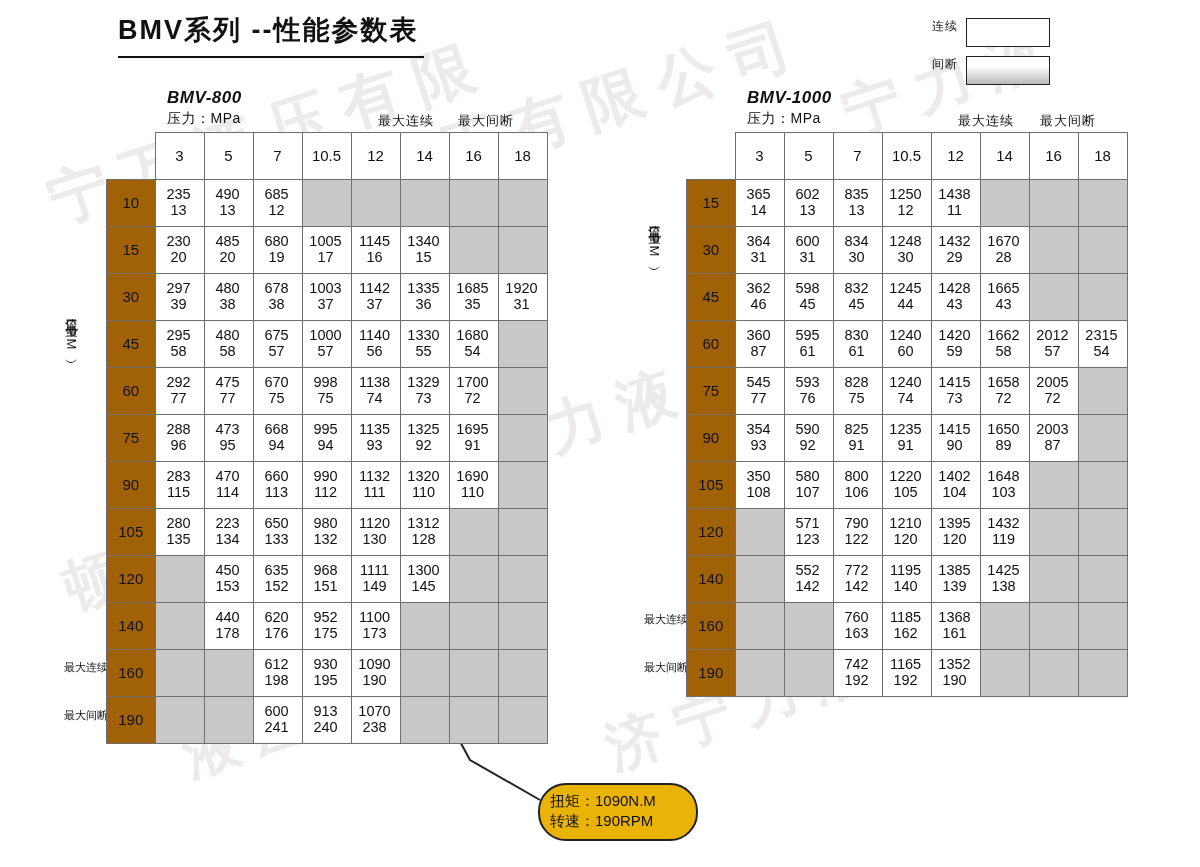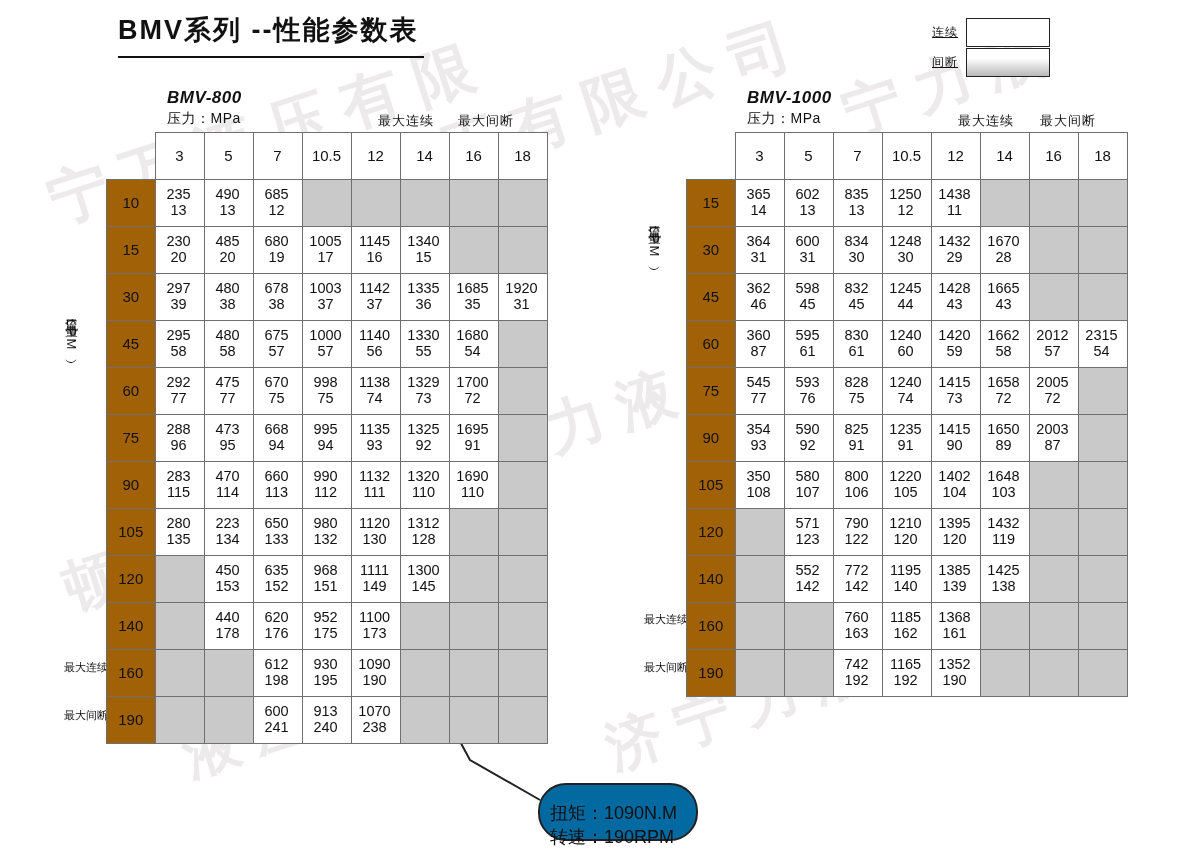--- a/index.html
+++ b/index.html
@@ -29,21 +29,21 @@
     font-size:27px;letter-spacing:2px;font-weight:bold;
     color:#111;
     font-family:"Liberation Sans", sans-serif;
   }
   .title-rule{
     position:absolute;left:118px;top:56px;width:306px;height:2px;background:#111;
   }
 
   
   .legend{position:absolute;right:150px;top:18px;}
-  .legend-row{display:flex;align-items:center;margin-bottom:1px;text-decoration:underline;}
+  .legend-row{display:flex;align-items:flex-start;margin-bottom:9px;}
   .legend-label{font-size:12px;width:32px;text-align:right;margin-right:8px;letter-spacing:1px;}
   .legend-box{width:82px;height:27px;border:1px solid #222;background:#ffffff;}
   .legend-box.grad{background:linear-gradient(to bottom,#ffffff 0%,#ffffff 35%,#b9b9b9 100%);}
 
   
   .block{position:absolute;}
   .blk-title{font-size:17px;font-weight:bold;letter-spacing:0.5px;font-style:italic;}
   .blk-sub{font-size:14px;margin-top:2px;letter-spacing:0.5px;}
   .hdr-annot{position:absolute;font-size:13px;letter-spacing:1px;}
 
@@ -83,24 +83,24 @@
     width:60px;
   }
 
   
   .callout{
     position:absolute;
     left:538px;top:783px;
     width:160px;height:58px;
     border:2px solid #222;
     border-radius:28px;
-    background:#0369a1;
-    font-size:18px;
+    background:#eab308;
+    font-size:15px;
     line-height:1.35;
-    padding:16px 10px;
+    padding:6px 10px;
     box-sizing:border-box;
   }
   svg.leader{position:absolute;left:0;top:0;width:1200px;height:867px;pointer-events:none;z-index:1;}
 </style>
 </head>
 <body>
 
 <div>
   <div class="watermark" style="left:40px;top:95px;font-size:60px;">宁 万 液 压 有 限</div>
   <div class="watermark" style="left:430px;top:60px;font-size:60px;">压 有 限 公 司</div>

